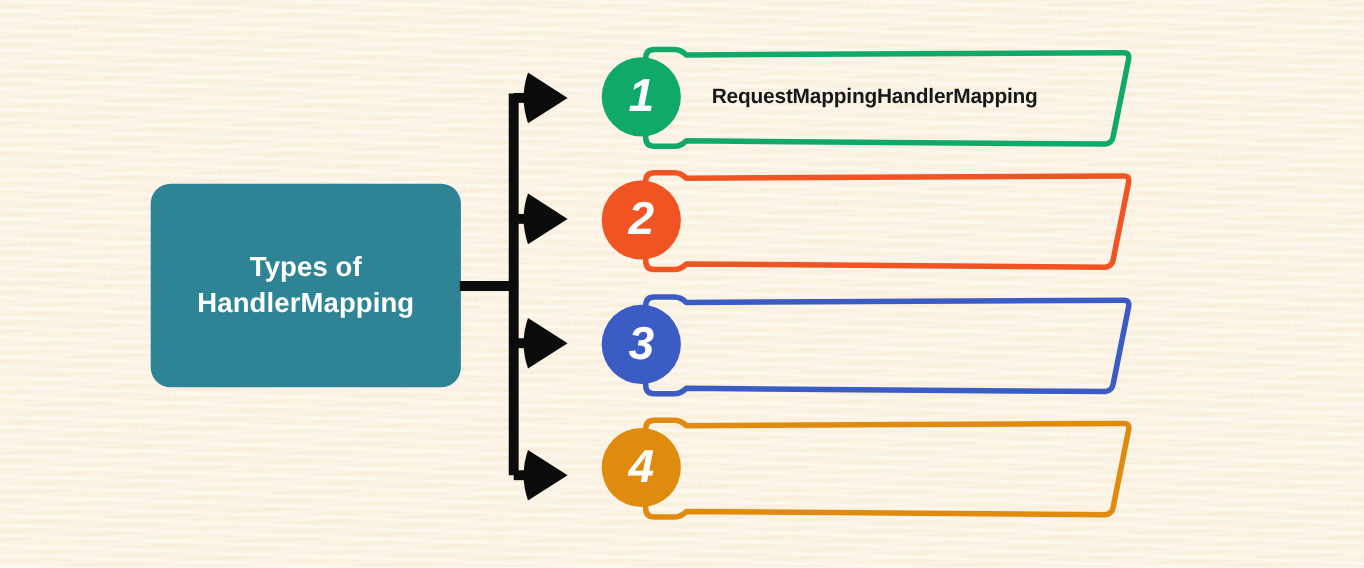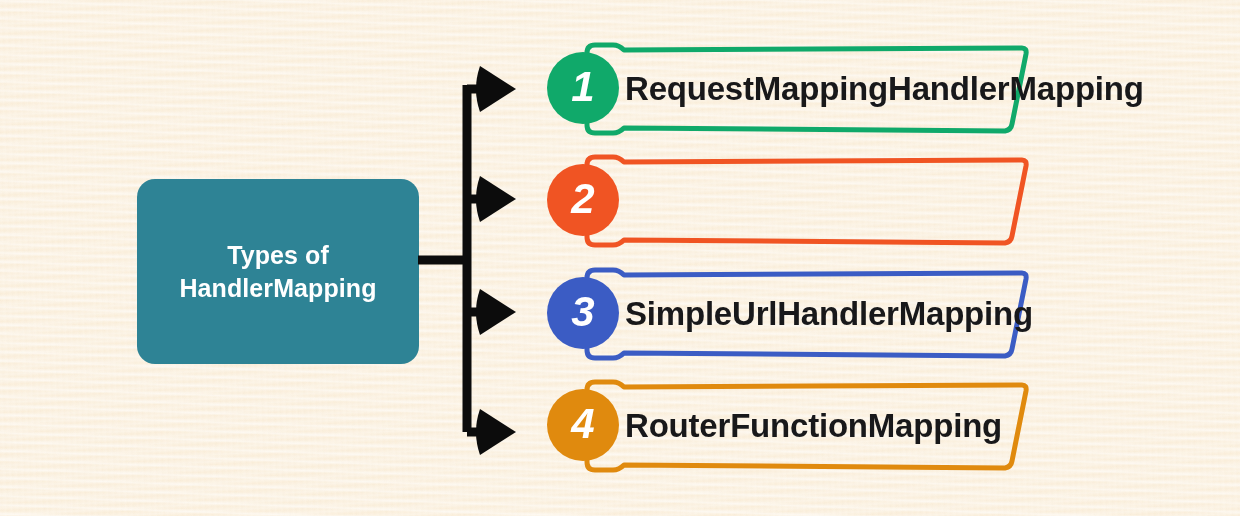--- a/index.html
+++ b/index.html
@@ -44,21 +44,21 @@
         rgba(245,230,205,0.30) 2px,
         rgba(245,228,202,0.00) 6px);
     opacity: 0.85;
     mix-blend-mode: normal;
   }
 
   
   #root-node {
     position: absolute;
     left: 137px;
-    top: 179px;
+    top: 167px;
     width: 282px;
     height: 185px;
     background: #2e8395;
     border-radius: 18px;
     display: flex;
     align-items: center;
     justify-content: center;
     text-align: center;
     box-sizing: border-box;
   }
@@ -124,27 +124,27 @@
     font-size: 42px;
     font-weight: bold;
     font-style: italic;
     line-height: 1;
     transform: translateY(-1px);
     font-family: "Liberation Sans", sans-serif;
   }
 
   .item-label {
     position: absolute;
-    left: 78px;
+    left: 100px;
     top: 0;
     height: 100px;
     display: flex;
     align-items: center;
     color: #18181a;
-    font-size: 33px;
+    font-size: 19px;
     font-weight: bold;
     letter-spacing: -0.2px;
     z-index: 2;
     white-space: nowrap;
   }
 </style>
 </head>
 <body>
 
 <div id="stage">
@@ -204,28 +204,26 @@
 
   <div class="item-row r3">
     <div class="item-card">
       <svg viewBox="0 0 443 95" preserveAspectRatio="none" xmlns="http://www.w3.org/2000/svg">
         <path d="M 30 4 Q 36 4 41 9 L 439 7 Q 444 7 443 13 L 429 83 Q 428 89 422 90 L 41 87 Q 36 92 30 92 L 12 92 Q 4 92 4 84 L 4 12 Q 4 4 12 4 Z" fill="none" stroke="#3b5cc4" stroke-width="5" stroke-linejoin="round" stroke-linecap="round"></path>
       </svg>
     </div>
     <div class="item-badge" style="background:#3b5cc4;">
       <span class="badge-num">3</span>
     </div>
-    <div class="item-label">SimpleUrlHandlerMapping</div>
   </div>
 
   <div class="item-row r4">
     <div class="item-card">
       <svg viewBox="0 0 443 95" preserveAspectRatio="none" xmlns="http://www.w3.org/2000/svg">
         <path d="M 30 4 Q 36 4 41 9 L 439 7 Q 444 7 443 13 L 429 83 Q 428 89 422 90 L 41 87 Q 36 92 30 92 L 12 92 Q 4 92 4 84 L 4 12 Q 4 4 12 4 Z" fill="none" stroke="#e08a0e" stroke-width="5" stroke-linejoin="round" stroke-linecap="round"></path>
       </svg>
     </div>
     <div class="item-badge" style="background:#e08a0e;">
       <span class="badge-num">4</span>
     </div>
-    <div class="item-label">RouterFunctionMapping</div>
   </div>
 
 </div>
 
 </body></html>

